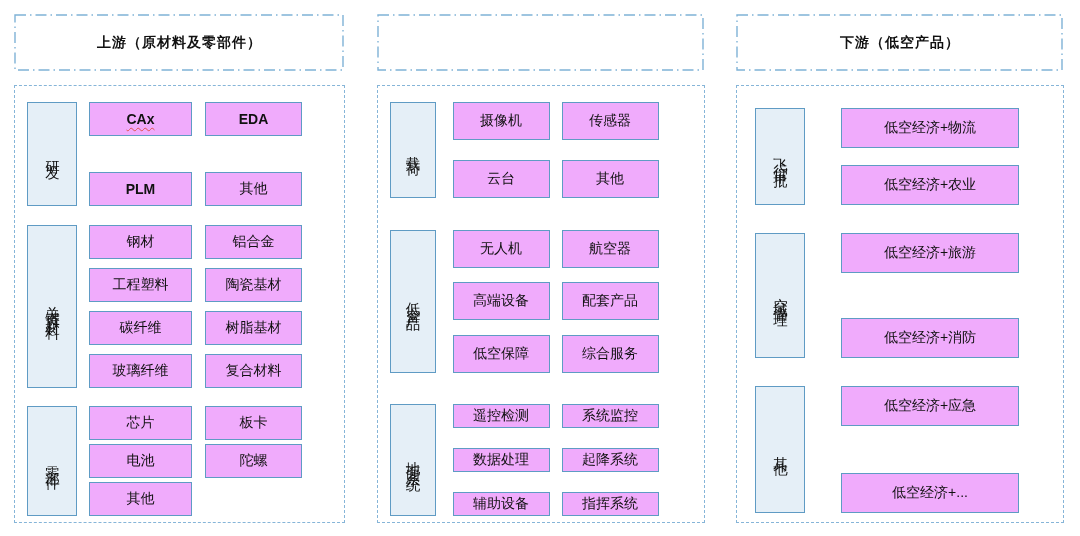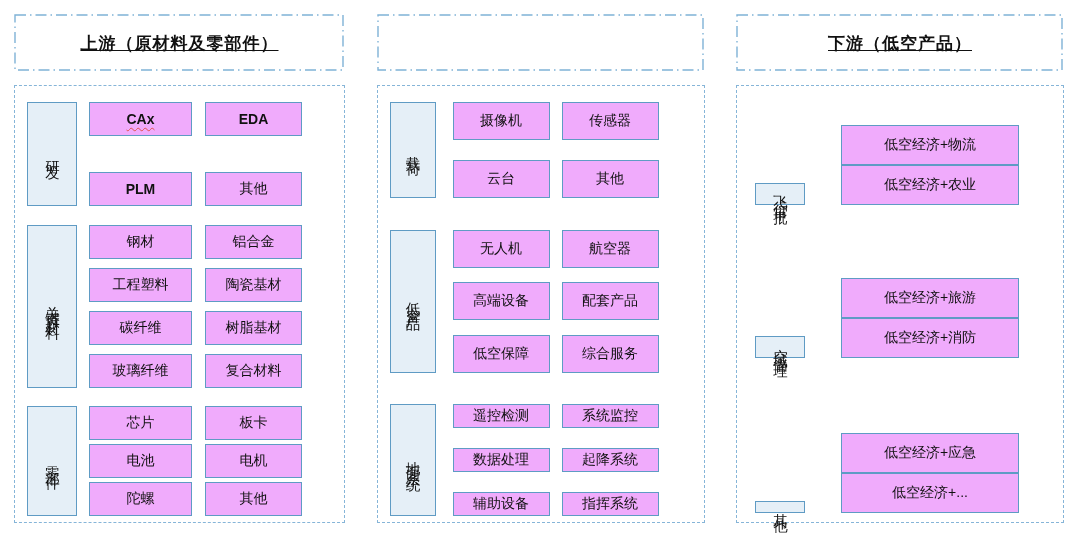--- a/index.html
+++ b/index.html
@@ -6,29 +6,29 @@
   html,body { background:#ffffff; }
   body { font-family:"Liberation Sans","DejaVu Sans",sans-serif; color:#111; }
   .canvas { position:relative; width:1080px; height:536px; background:#fff;
             display:flex; justify-content:space-between; padding:14px 16px 13px 14px; }
   .column { display:flex; flex-direction:column; height:509px; }
   .c1 { width:331px; } .c2 { width:328px; } .c3 { width:328px; }
 
   .col-header { position:relative; height:58px; display:flex; align-items:center; justify-content:center; }
   .col-header svg { position:absolute; inset:0; width:100%; height:100%; }
   .col-header rect { fill:none; stroke:#7fb2d6; stroke-width:1.4px; stroke-dasharray:11 4 1.5 4; }
-  .col-header span { font-size:17px; font-weight:bold; letter-spacing:1px;text-decoration:underline; }
+  .col-header span { font-size:14px; font-weight:bold; letter-spacing:1px; }
 
   .panel { flex:1; margin-top:13px; border:1px dashed #86b5d8;
            display:flex; flex-direction:column; justify-content:space-between; }
   .c1 .panel, .c2 .panel { padding:16px 0 6px 12px; }
   .c3 .panel { padding:22px 0 9px 18px; }
 
   .section { display:flex; }
-  .c1 .section { gap:12px; } .c2 .section { gap:17px; } .c3 .section { gap:36px;align-items:flex-end; }
+  .c1 .section { gap:12px; } .c2 .section { gap:17px; } .c3 .section { gap:36px; }
 
   .side-label { flex:none; width:50px; background:#e5eff7; border:1.3px solid #5f9bc4;
                 display:flex; align-items:center; justify-content:center;
                 writing-mode:vertical-rl; text-orientation:upright;
                 font-size:14.5px; letter-spacing:5px; }
   .c2 .side-label { width:46px; }
 
   .items { flex:none; display:grid; align-content:space-between; }
   .c1 .items { width:208px; grid-template-columns:103px 97px; column-gap:13px; }
   .c2 .items { width:206px; grid-template-columns:97px 97px; column-gap:12px; }
@@ -116,23 +116,20 @@
           <div class="item">
               <span>芯片</span>
             </div>
           <div class="item">
               <span>板卡</span>
             </div>
           <div class="item">
               <span>电池</span>
             </div>
           <div class="item">
-              <span>电机</span>
-            </div>
-          <div class="item">
               <span>陀螺</span>
             </div>
           <div class="item">
               <span>其他</span>
             </div>
         </div>
       </div>
 
     </div>
   </div>

